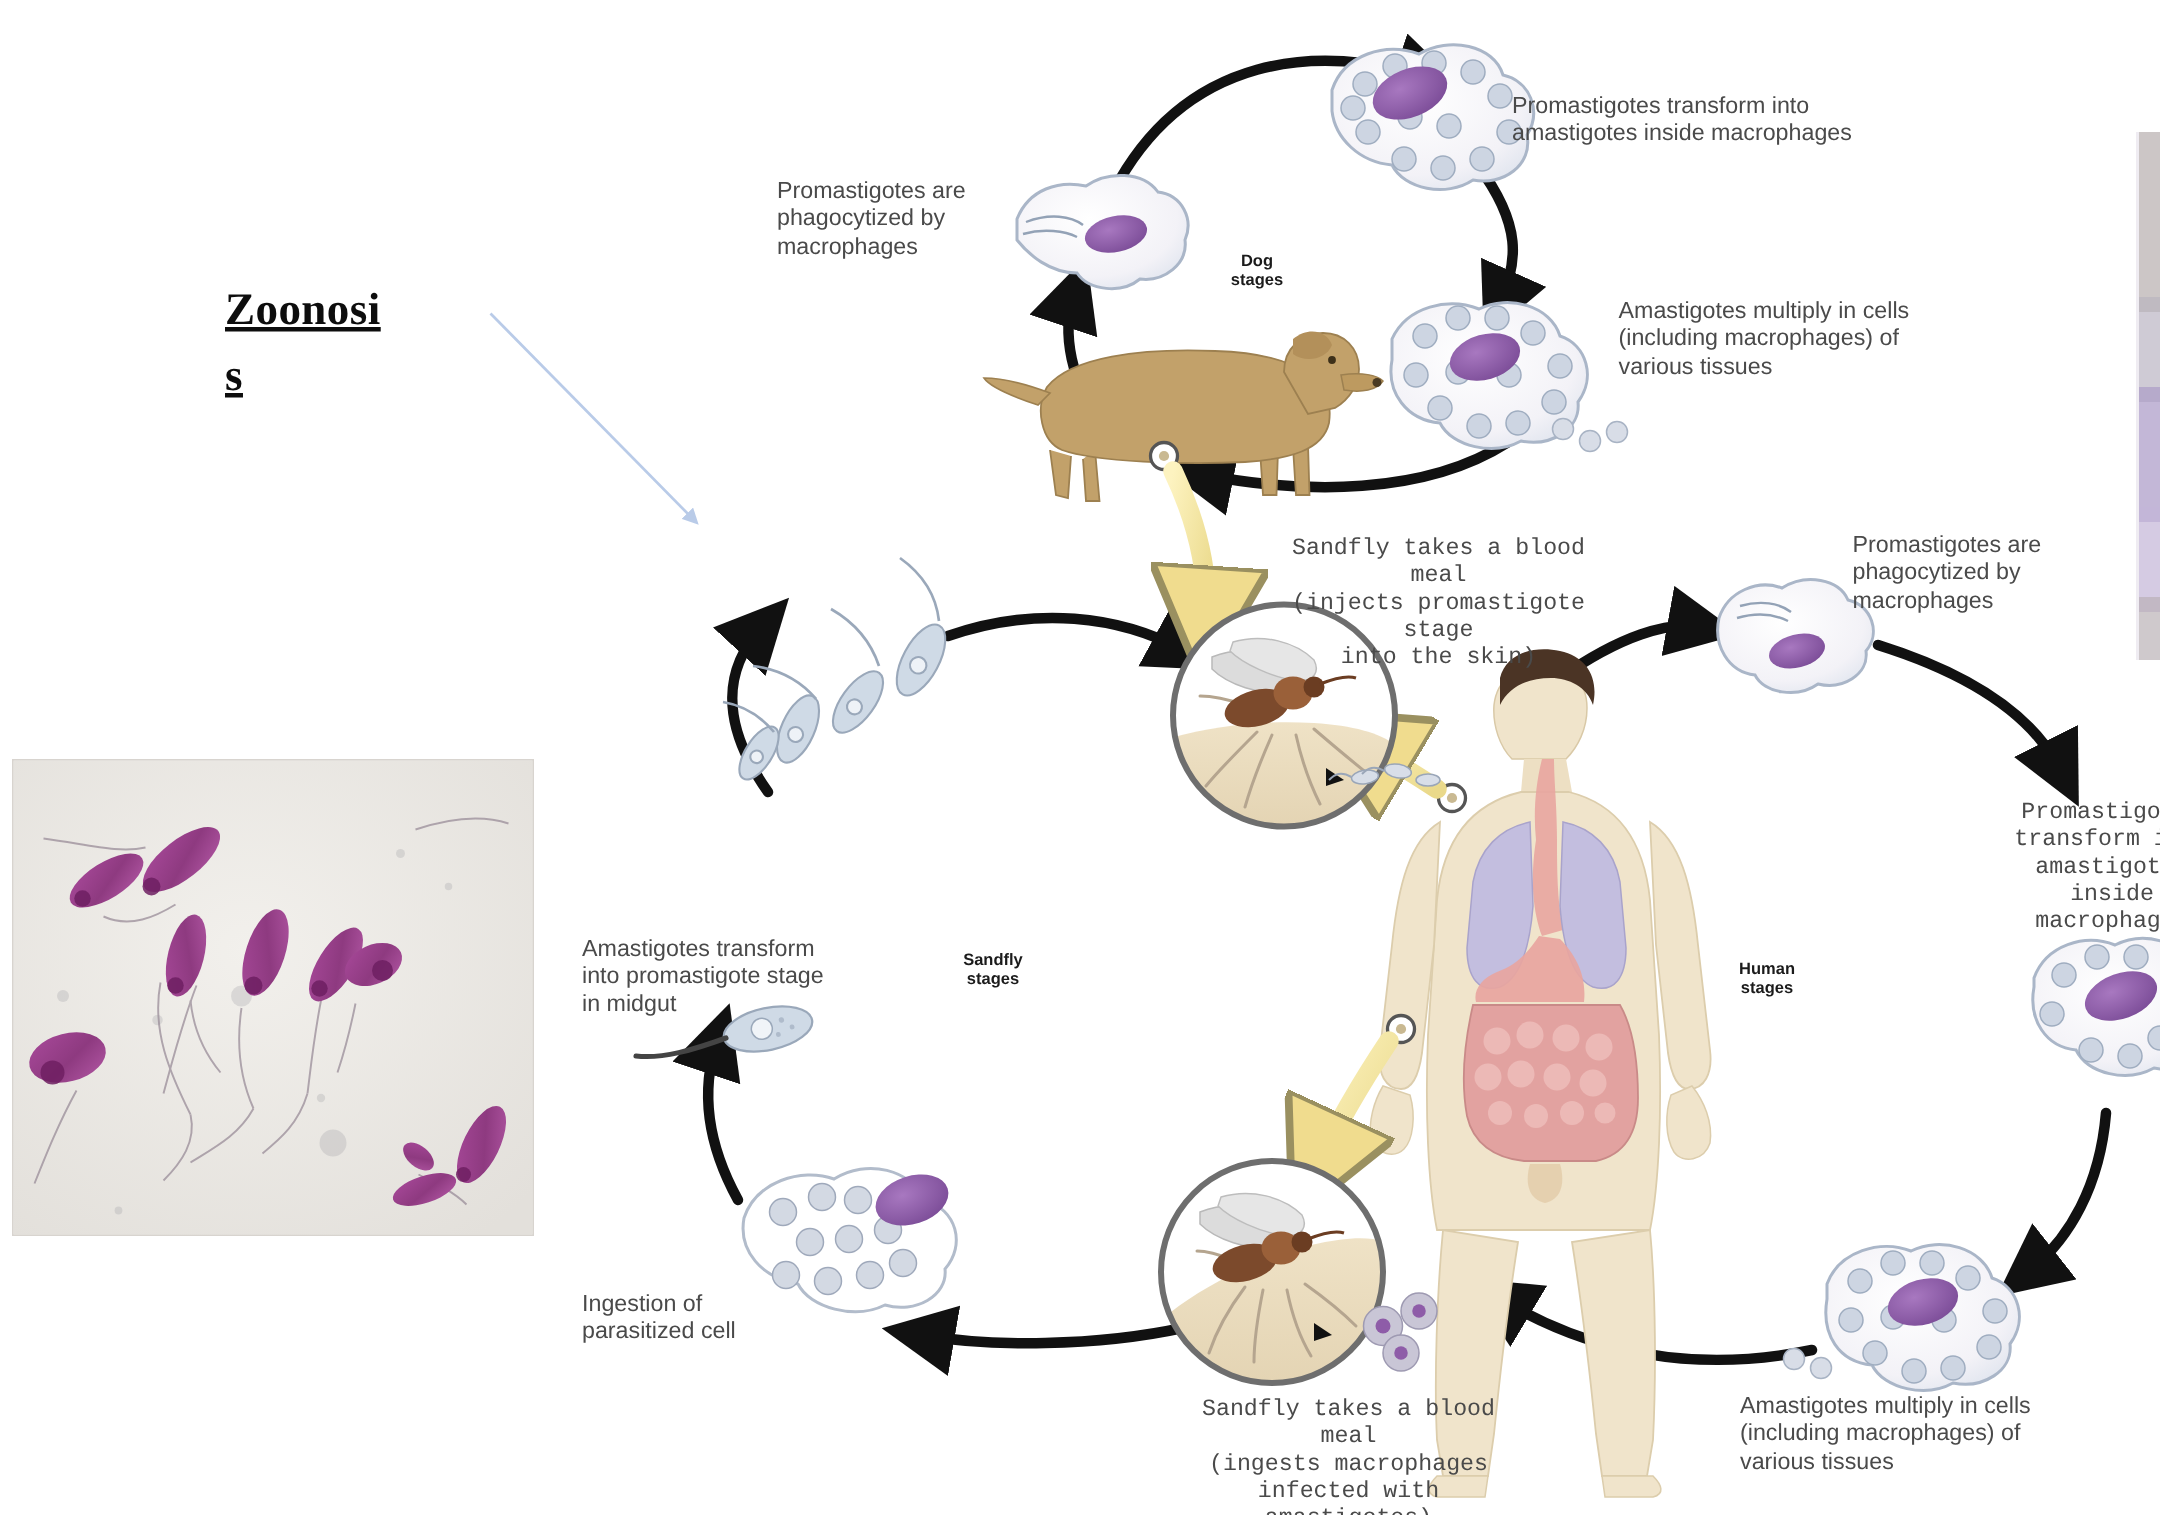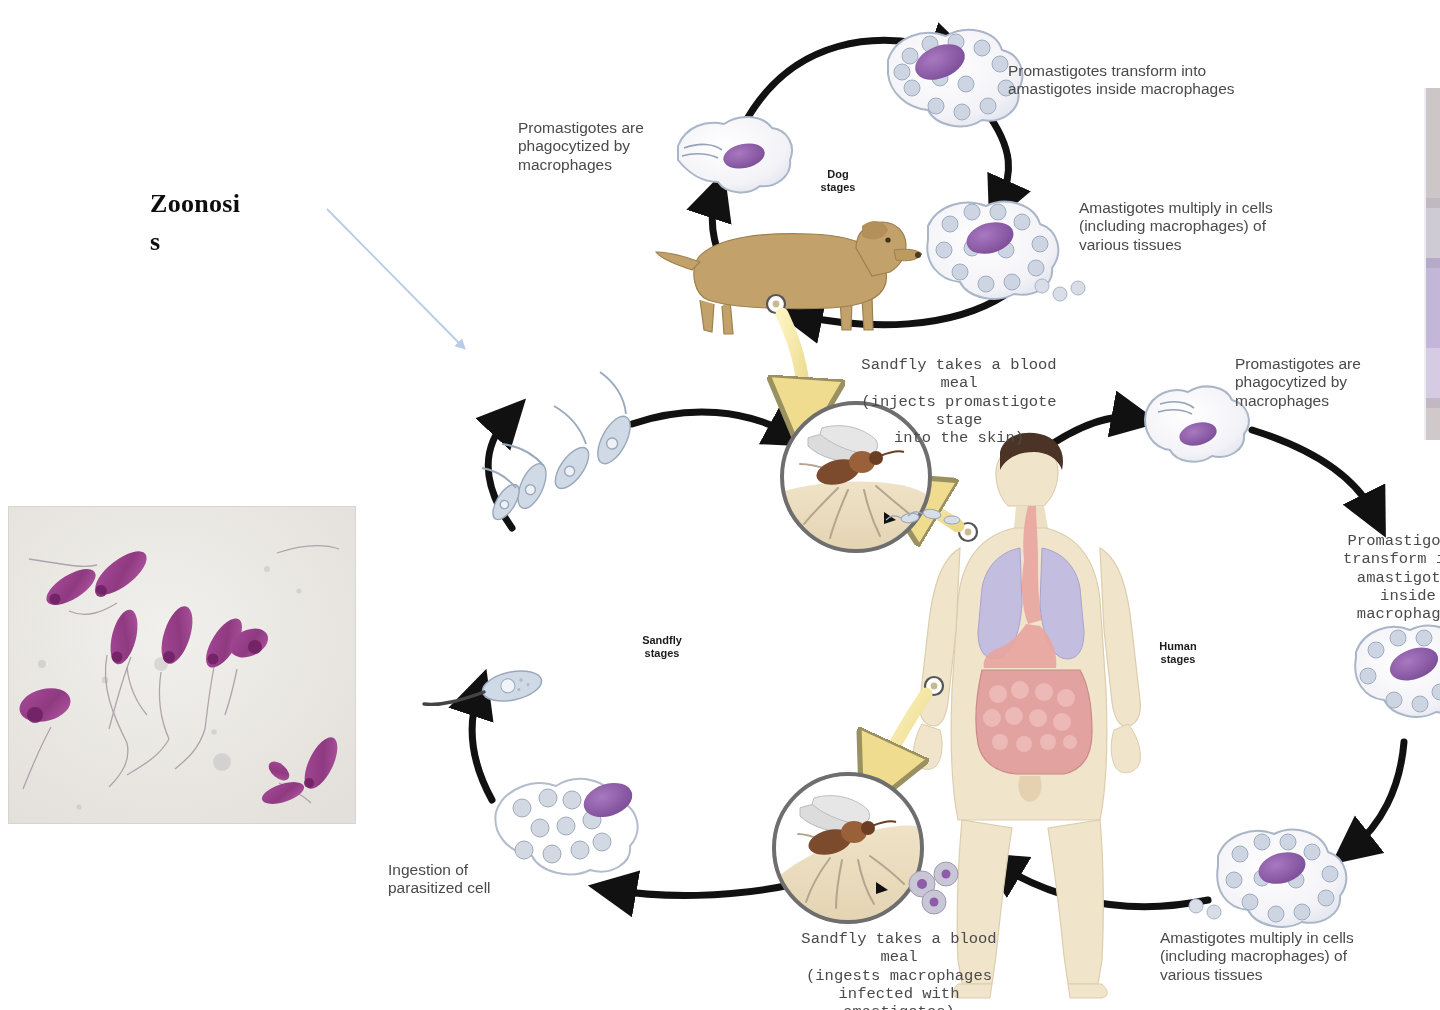--- a/index.html
+++ b/index.html
@@ -6,22 +6,22 @@
   body{width:1440px;height:1010px;position:relative;overflow:hidden;
        font-family:"Liberation Sans",sans-serif;}
   #stage{position:absolute;left:0;top:0;width:1440px;height:1010px;background:#fff;}
 
   .lbl{position:absolute;color:#4a4a4a;font-size:15.5px;line-height:1.18;
        font-family:"Liberation Sans",sans-serif;white-space:pre-line;}
   .lbl.ctr{text-align:center;font-family:Liberation Mono, monospace;}
   .lbl.bold{font-weight:bold;color:#1b1b1b;text-align:center;font-size:11px;line-height:1.22;}
 
   .title{position:absolute;left:150px;top:185px;width:180px;
-         font-family:"Liberation Serif",serif;font-weight:bold;font-size:26px;
-         color:#0d0d0d;line-height:1.45;letter-spacing:.3px;}
+         font-family:"Liberation Serif",serif;font-weight:bold;font-size:30px;
+         color:#0d0d0d;line-height:1.45;letter-spacing:.3px;text-decoration:underline;}
 
   .photo{position:absolute;left:8px;top:506px;width:348px;height:318px;
          border:1px solid #d8d4cf;box-sizing:border-box;overflow:hidden;
          background:#eceae6;}
 
   .clipstrip{position:absolute;left:1424px;top:88px;width:16px;height:352px;overflow:hidden;}
 
   svg.layer{position:absolute;left:0;top:0;width:1440px;height:1010px;overflow:visible;}
   .nolayer{pointer-events:none;}
 </style>
@@ -510,20 +510,23 @@
 phagocytized by
 macrophages</div>
   <div class="lbl" style="left:1008px;top:45px;margin-top:17px;">Promastigotes transform into
 amastigotes inside macrophages</div>
   <div class="lbl" style="left:1079px;top:199px;">Amastigotes multiply in cells
 (including macrophages) of
 various tissues</div>
   <div class="lbl ctr" style="left:840px;top:356px;width:238px;">Sandfly takes a blood meal
 (injects promastigote stage
 into the skin)</div>
+  <div class="lbl" style="left:388px;top:624px;">Amastigotes transform
+into promastigote stage
+in midgut</div>
   <div class="lbl" style="left:388px;top:861px;">Ingestion of
 parasitized cell</div>
   <div class="lbl ctr" style="left:783px;top:930px;width:232px;">Sandfly takes a blood meal
 (ingests macrophages
 infected with amastigotes)</div>
   <div class="lbl" style="left:1235px;top:355px;">Promastigotes are
 phagocytized by
 macrophages</div>
   <div class="lbl ctr" style="left:1333px;top:532px;width:150px;">Promastigotes
 transform into

